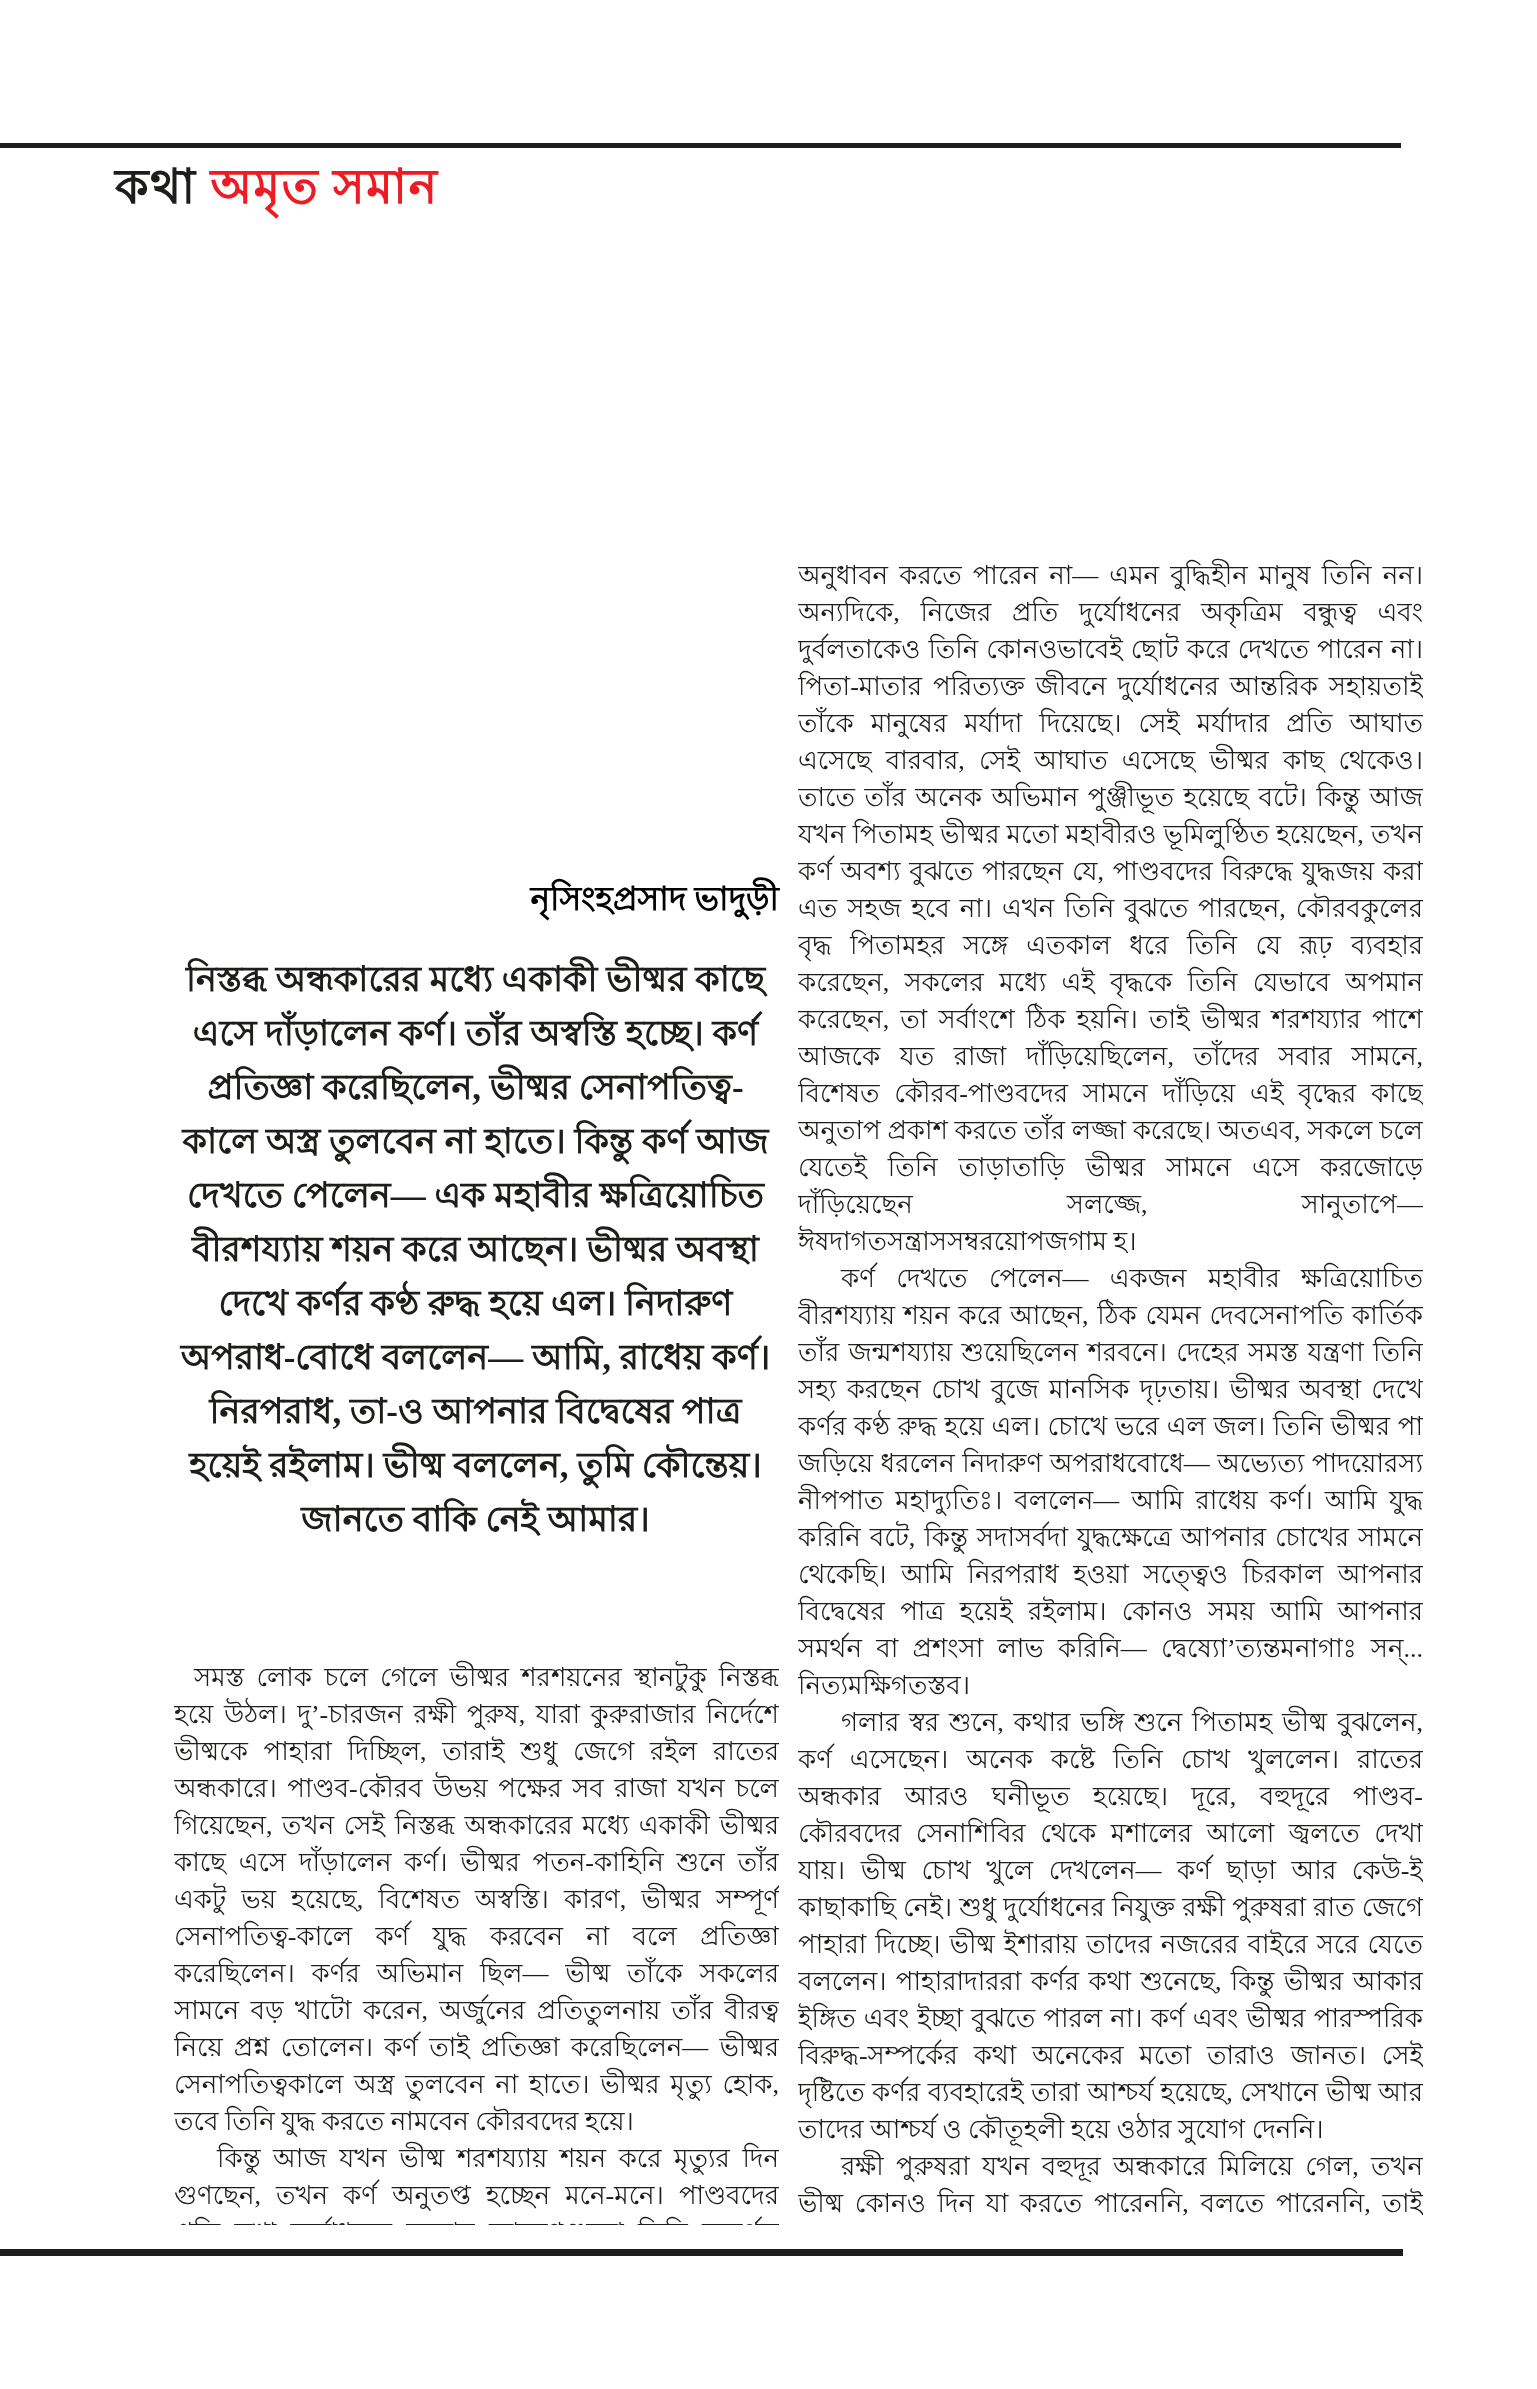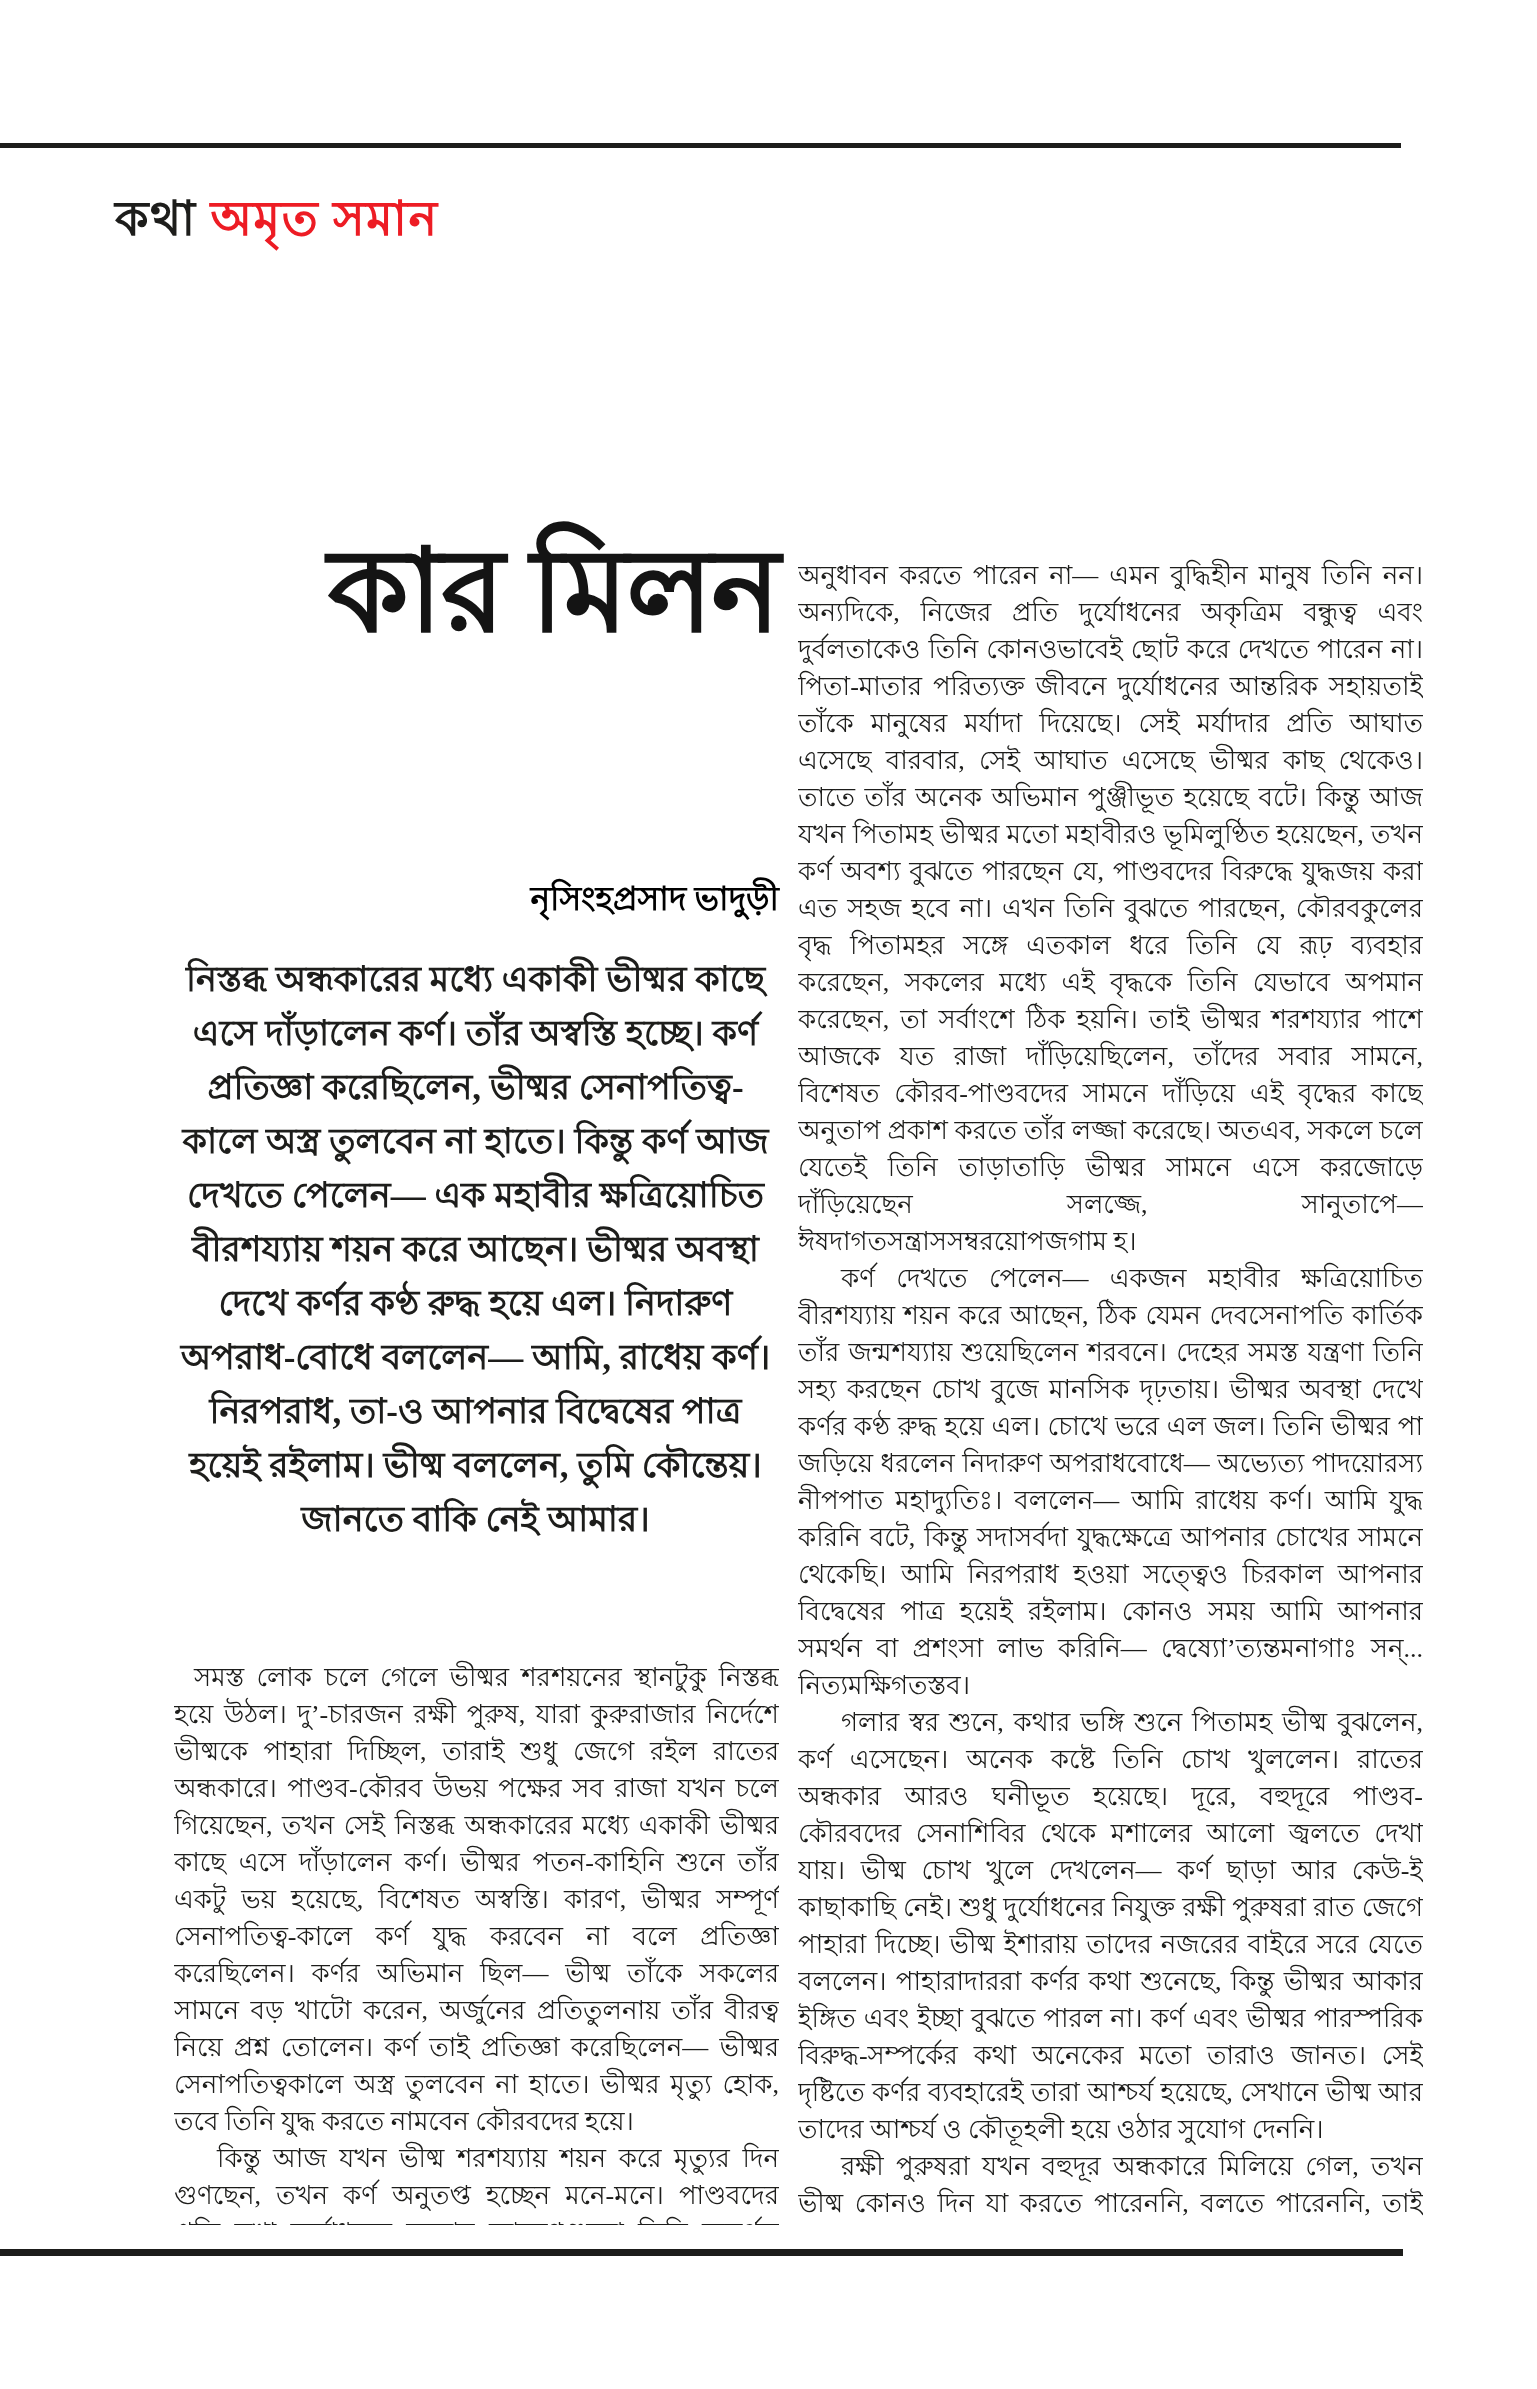--- a/index.html
+++ b/index.html
@@ -7,21 +7,21 @@
   body { font-family:"Liberation Serif", serif; }
   .page {
     position:relative; width:1538px; height:2389px;
     background:#ffffff; overflow:hidden; color:#1d1d1b;
   }
   .top-rule {
     position:absolute; left:0; top:143px; width:1401px; height:5.4px;
     background:#1d1d1b;
   }
   .kicker {
-    position:absolute; left:115px; top:182px;
+    position:absolute; left:115px; top:150px;
     font-size:48px; font-weight:bold; letter-spacing:1.6px;
     white-space:nowrap; color:#1d1d1b;
   }
   .kicker .kicker-red { color:#ed1c24; }
   .headline {
     position:absolute; left:174px; top:518px; width:605px;
     text-align:right; font-weight:bold; color:#141414;
     font-size:116px; line-height:1.28; letter-spacing:-1.6px;
     white-space:nowrap;
   }
@@ -60,21 +60,21 @@
 <div class="page">
 
   <div class="top-rule"></div>
 
   <div class="kicker">
     <span>কথা</span>
     <span class="kicker-red">অমৃত সমান</span>
   </div>
 
   <h1 class="headline">
-    <span>কার মিলন</span><br>
+    <br>
   </h1>
 
   <div class="author">নৃসিংহপ্রসাদ ভাদুড়ী</div>
 
   <div class="lede">নিস্তব্ধ অন্ধকারের মধ্যে একাকী ভীষ্মর কাছে এসে দাঁড়ালেন কর্ণ। তাঁর অস্বস্তি হচ্ছে। কর্ণ প্রতিজ্ঞা করেছিলেন, ভীষ্মর সেনাপতিত্ব-কালে অস্ত্র তুলবেন না হাতে। কিন্তু কর্ণ আজ দেখতে পেলেন— এক মহাবীর ক্ষত্রিয়োচিত বীরশয্যায় শয়ন করে আছেন। ভীষ্মর অবস্থা দেখে কর্ণর কণ্ঠ রুদ্ধ হয়ে এল। নিদারুণ অপরাধ-বোধে বললেন— আমি, রাধেয় কর্ণ। নিরপরাধ, তা-ও আপনার বিদ্বেষের পাত্র হয়েই রইলাম। ভীষ্ম বললেন, তুমি কৌন্তেয়। জানতে বাকি নেই আমার।</div>
 
   <div class="bodycol col-left">
     <p class="para-first">সমস্ত লোক চলে গেলে ভীষ্মর শরশয়নের স্থানটুকু নিস্তব্ধ হয়ে উঠল। দু’-চারজন রক্ষী পুরুষ, যারা কুরুরাজার নির্দেশে ভীষ্মকে পাহারা দিচ্ছিল, তারাই শুধু জেগে রইল রাতের অন্ধকারে। পাণ্ডব-কৌরব উভয় পক্ষের সব রাজা যখন চলে গিয়েছেন, তখন সেই নিস্তব্ধ অন্ধকারের মধ্যে একাকী ভীষ্মর কাছে এসে দাঁড়ালেন কর্ণ। ভীষ্মর পতন-কাহিনি শুনে তাঁর একটু ভয় হয়েছে, বিশেষত অস্বস্তি। কারণ, ভীষ্মর সম্পূর্ণ সেনাপতিত্ব-কালে কর্ণ যুদ্ধ করবেন না বলে প্রতিজ্ঞা করেছিলেন। কর্ণর অভিমান ছিল— ভীষ্ম তাঁকে সকলের সামনে বড় খাটো করেন, অর্জুনের প্রতিতুলনায় তাঁর বীরত্ব নিয়ে প্রশ্ন তোলেন। কর্ণ তাই প্রতিজ্ঞা করেছিলেন— ভীষ্মর সেনাপতিত্বকালে অস্ত্র তুলবেন না হাতে। ভীষ্মর মৃত্যু হোক, তবে তিনি যুদ্ধ করতে নামবেন কৌরবদের হয়ে।</p>
     <p class="para-indent">কিন্তু আজ যখন ভীষ্ম শরশয্যায় শয়ন করে মৃত্যুর দিন গুণছেন, তখন কর্ণ অনুতপ্ত হচ্ছেন মনে-মনে। পাণ্ডবদের প্রতি সখা দুর্যোধনের অন্যায় আচরণগুলো তিনি অন্তর্গত চিত্তে</p>
   </div>

